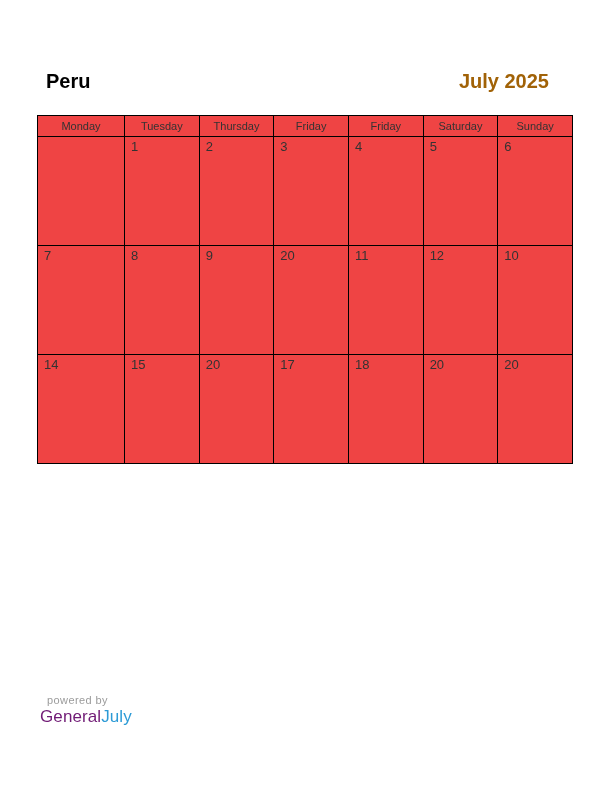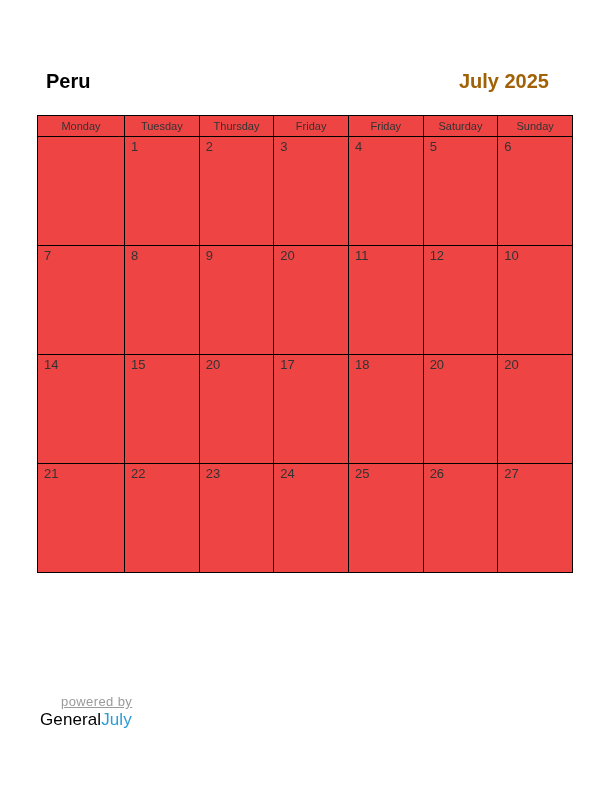--- a/index.html
+++ b/index.html
@@ -68,35 +68,34 @@
     max-width: 66px;
     color: var(--text, #333333);
   }
   .footer {
     position: absolute;
     left: 40px;
     top: 694px;
   }
   .powered-by {
     display: block;
-    margin-left: 21px;
-    font-size: 13px;
+    margin-left: 7px;
+    font-size: 11px;
     letter-spacing: 0.4px;
     color: var(--muted, #9b9b9b);
-    text-decoration: underline;
   }
   .brand {
     display: inline-block;
     margin-top: 1px;
     font-size: 17px;
     line-height: 19px;
     text-decoration: none;
     letter-spacing: 0.1px;
   }
-  .brand-dark { color: #000000; }
+  .brand-dark { color: #701a75; }
   .brand-blue { color: var(--brand-blue, #2d9bd6); }
 </style>
 </head>
 <body>
 
 <div class="page">
 
   <div class="country-title">Peru</div>
   <div class="month-title">July 2025</div>
 
@@ -184,43 +183,20 @@
           <td>
             <div class="day-num">18</div>
           </td>
           <td>
             <div class="day-num">20</div>
           </td>
           <td>
             <div class="day-num">20</div>
           </td>
         </tr>
-        <tr>
-          <td>
-            <div class="day-num">21</div>
-          </td>
-          <td>
-            <div class="day-num">22</div>
-          </td>
-          <td>
-            <div class="day-num">23</div>
-          </td>
-          <td>
-            <div class="day-num">24</div>
-          </td>
-          <td>
-            <div class="day-num">25</div>
-          </td>
-          <td>
-            <div class="day-num">26</div>
-          </td>
-          <td>
-            <div class="day-num">27</div>
-          </td>
-        </tr>
       </tbody>
   </table>
 
   <div class="footer">
     <span class="powered-by">powered by</span>
     <a class="brand" href="#"><span class="brand-dark">General</span><span class="brand-blue">July</span></a>
   </div>
 
 </div>
 

